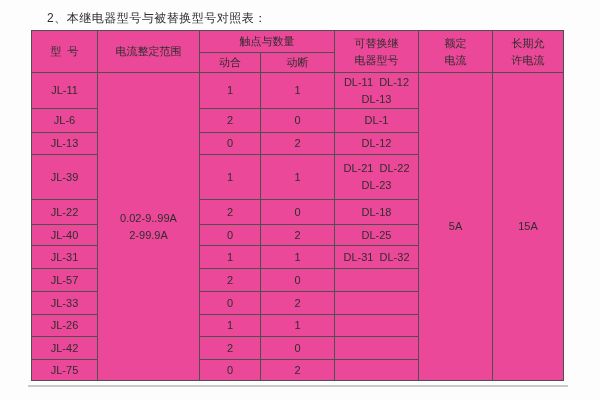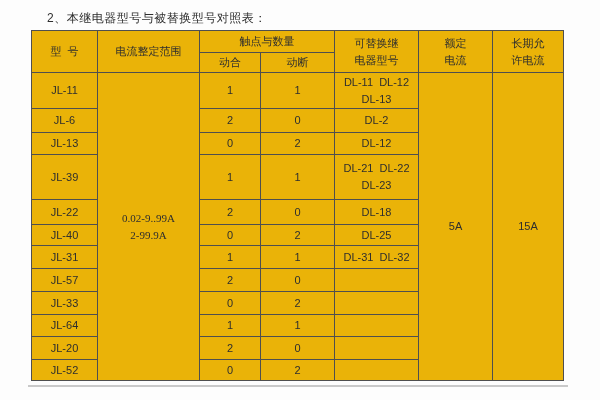--- a/index.html
+++ b/index.html
@@ -17,26 +17,26 @@
     position:absolute;left:31px;top:30px;
     border-collapse:collapse;table-layout:fixed;
     width:532px;
     font-size:11px;
   }
   table.relay td, table.relay th{
     border:1px solid #4f4f4f;
     font-weight:normal;
     text-align:center;vertical-align:middle;
     padding:0;
-    background:#eab308;
+    background:#ec4899;
     line-height:17px;
   }
   .pre{white-space:pre-wrap;}
   td.replace-cell{text-align:left;padding-left:12px;}
-  td.range-cell{line-height:21px;font-family:Liberation Serif, serif;}
+  td.range-cell{line-height:21px;}
   th.hdr{line-height:20px;}
   .table-shadow{
     position:absolute;left:28px;top:385px;width:540px;height:2px;
     background:#c9c9c9;
   }
 </style>
 </head>
 <body>
 
 <div class="page-title">2、本继电器型号与被替换型号对照表：</div>
@@ -76,21 +76,21 @@
       <td>1</td>
       <td class="replace-cell pre">DL-11  DL-12
 DL-13</td>
       <td rowspan="12">5A</td>
       <td rowspan="12">15A</td>
     </tr>
     <tr style="height:24px">
       <td>JL-6</td>
       <td>2</td>
       <td>0</td>
-      <td class="replace-cell pre">DL-2</td>
+      <td class="replace-cell pre">DL-1</td>
     </tr>
     <tr style="height:22px">
       <td>JL-13</td>
       <td>0</td>
       <td>2</td>
       <td class="replace-cell pre">DL-12</td>
     </tr>
     <tr style="height:45px">
       <td>JL-39</td>
       <td>1</td>
@@ -122,33 +122,33 @@
       <td>0</td>
       <td class="replace-cell pre"></td>
     </tr>
     <tr style="height:23px">
       <td>JL-33</td>
       <td>0</td>
       <td>2</td>
       <td class="replace-cell pre"></td>
     </tr>
     <tr style="height:22px">
-      <td>JL-64</td>
+      <td>JL-26</td>
       <td>1</td>
       <td>1</td>
       <td class="replace-cell pre"></td>
     </tr>
     <tr style="height:23px">
-      <td>JL-20</td>
+      <td>JL-42</td>
       <td>2</td>
       <td>0</td>
       <td class="replace-cell pre"></td>
     </tr>
     <tr style="height:21px">
-      <td>JL-52</td>
+      <td>JL-75</td>
       <td>0</td>
       <td>2</td>
       <td class="replace-cell pre"></td>
     </tr>
   </tbody>
 </table>
 
 <div class="table-shadow"></div>
 
 </body></html>

